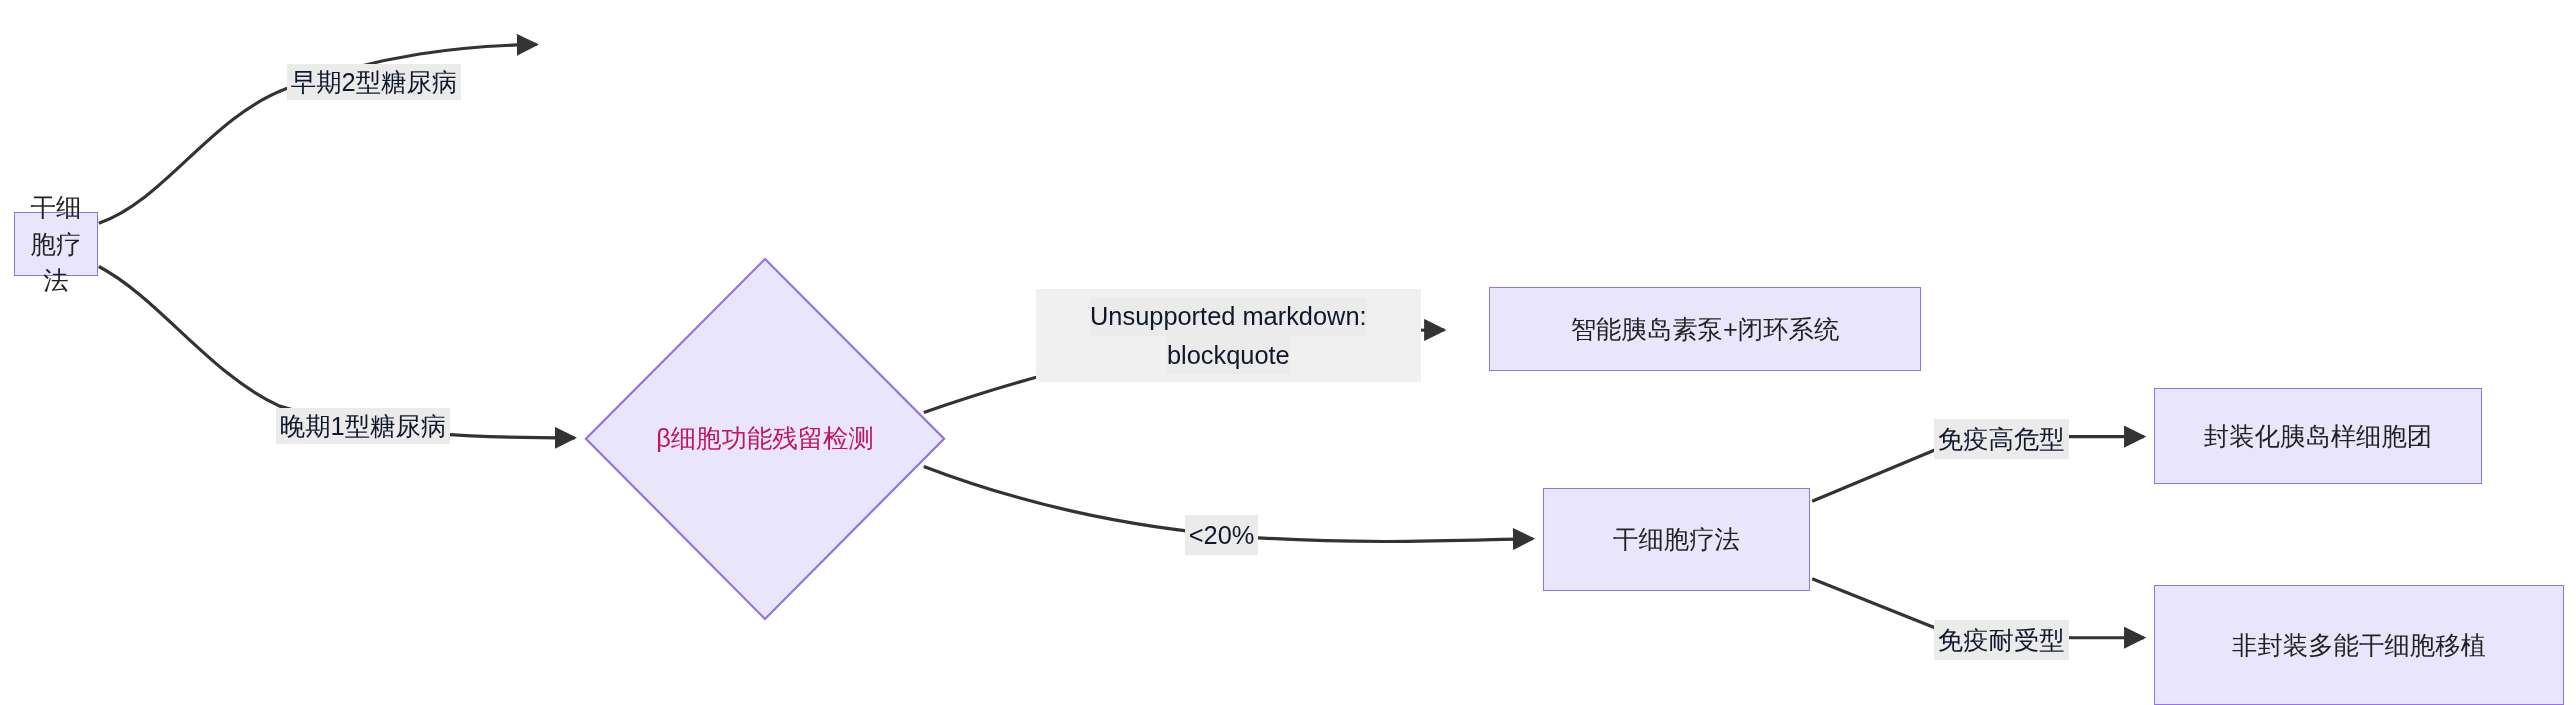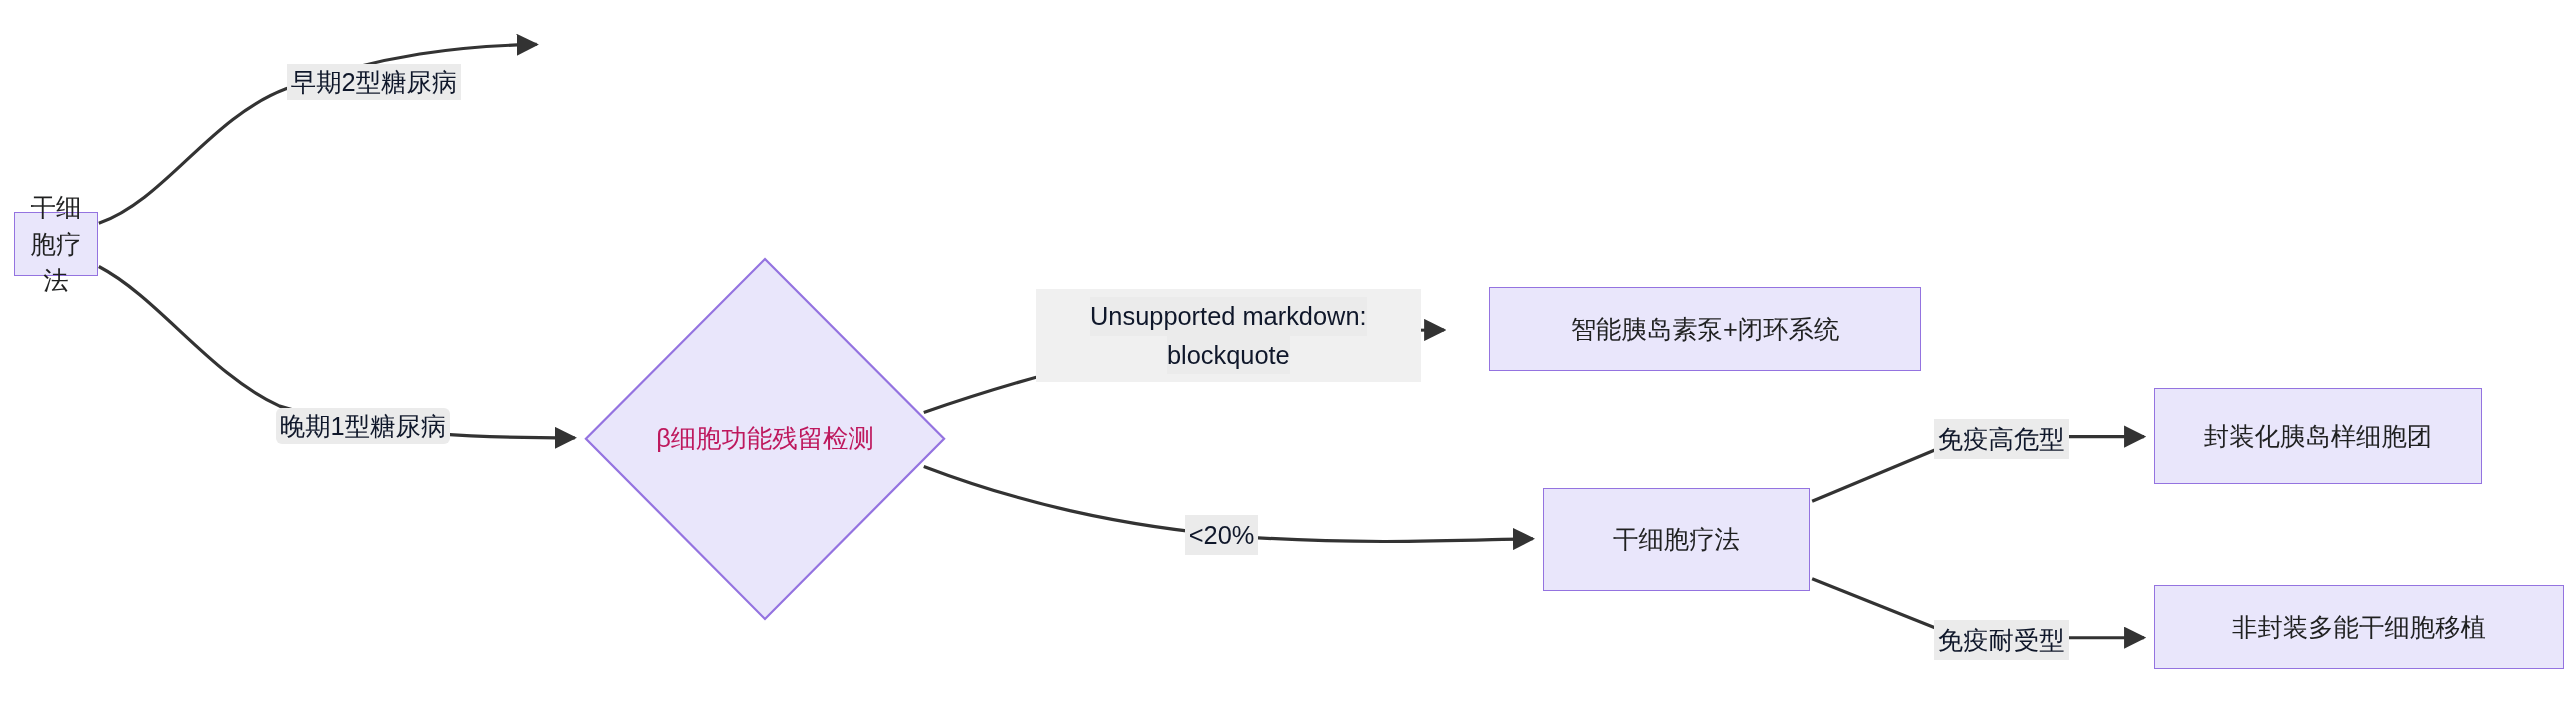--- a/index.html
+++ b/index.html
@@ -73,29 +73,29 @@
   </div>
 
   <div class="node" style="left:1543px;top:488px;width:267px;height:103px;">
     <span class="label">干细胞疗法</span>
   </div>
 
   <div class="node" style="left:2154px;top:388px;width:328px;height:96px;">
     <span class="label">封装化胰岛样细胞团</span>
   </div>
 
-  <div class="node" style="left:2154px;top:585px;width:410px;height:84px;">
+  <div class="node" style="left:2154px;top:585px;width:410px;height:120px;">
     <span class="label">非封装多能干细胞移植</span>
   </div>
 
   <div class="edge-label" style="left:287px;top:64px;height:33px;">
     <span>早期2型糖尿病</span>
   </div>
 
-  <div class="edge-label" style="left:276px;top:408px;height:33px;border-radius:6px;">
+  <div class="edge-label" style="left:276px;top:408px;height:33px;">
     <span>晚期1型糖尿病</span>
   </div>
 
   <div class="edge-label two-line" style="left:1036px;top:289px;width:372px;height:83px;">
     <span>Unsupported markdown:</span>
     <span>blockquote</span>
   </div>
 
   <div class="edge-label" style="left:1185px;top:515px;height:37px;">
     <span>&lt;20%</span>

